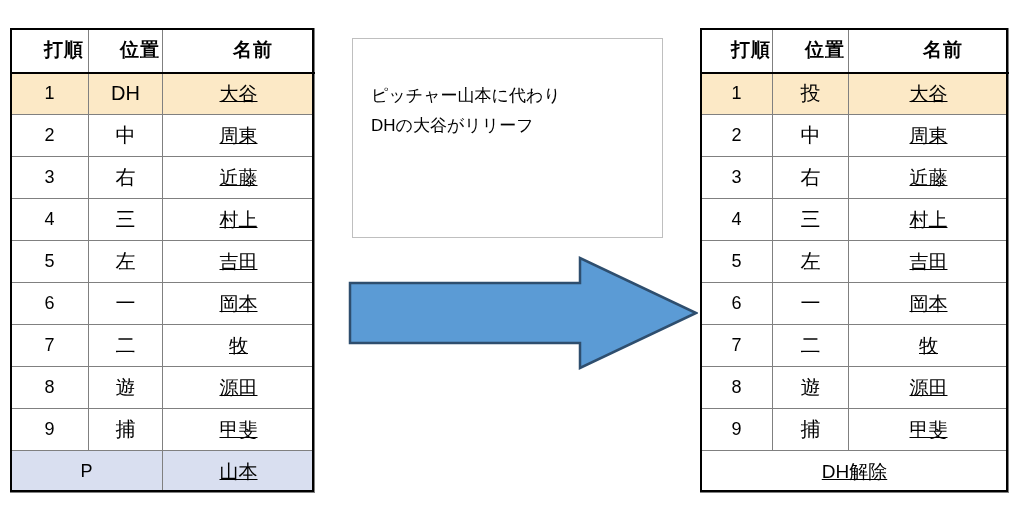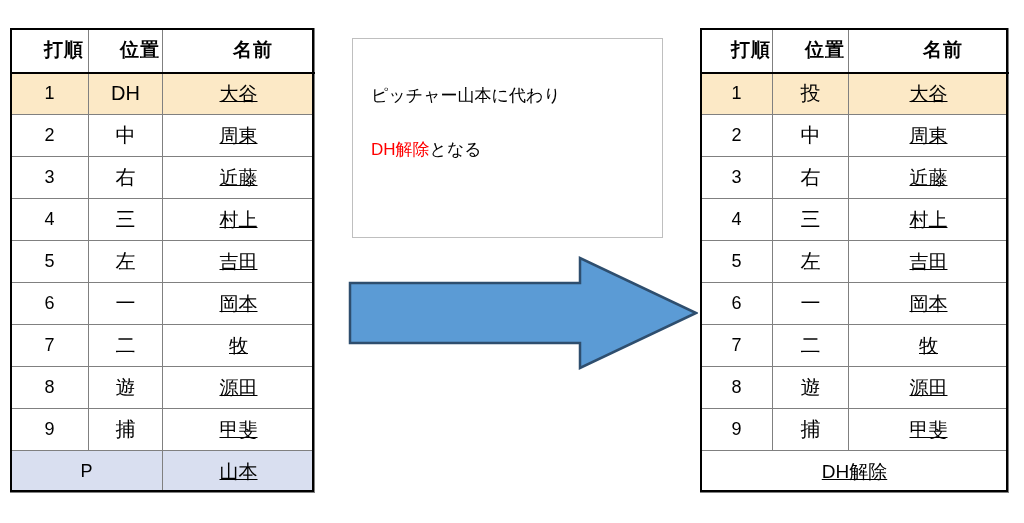--- a/index.html
+++ b/index.html
@@ -175,22 +175,22 @@
       <td class="cell-order hl-blue" colspan="2">P</td>
       <td class="cell-name hl-blue">山本</td>
     </tr>
   </tbody>
 </table>
 <div class="tbl-frame" style="left:10px; top:28px; width:304px; height:464px;"></div>
 
 <div id="note-box">
   <div class="note-inner">
     <div class="note-line">ピッチャー山本に代わり</div>
+    <div class="note-line">DHの大谷がリリーフ</div>
     <div class="note-line spacer">&nbsp;</div>
-    <div class="note-line accent"><span>DH解除</span><span class="tail">となる</span></div>
   </div>
 </div>
 
 <svg id="arrow-shape" viewBox="0 0 350 116">
   <polygon points="2,28 232,28 232,3 348,58 232,113 232,88 2,88" fill="#5B9BD5" stroke="#2E4E6E" stroke-width="2.5" stroke-linejoin="miter"></polygon>
 </svg>
 
 <table class="lineup-table" id="right-table">
   <colgroup>
     <col class="c-order">

